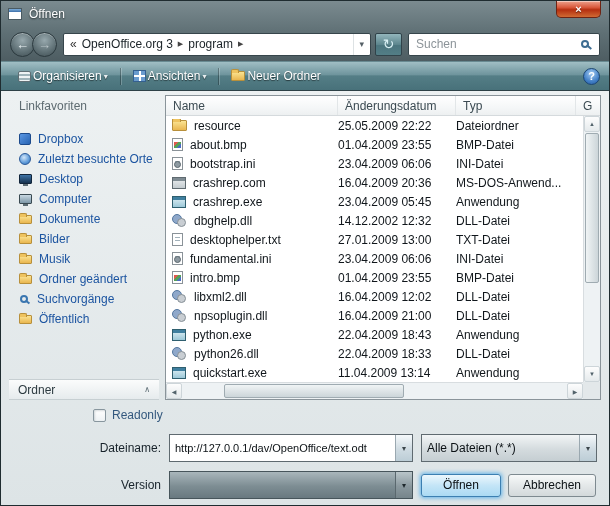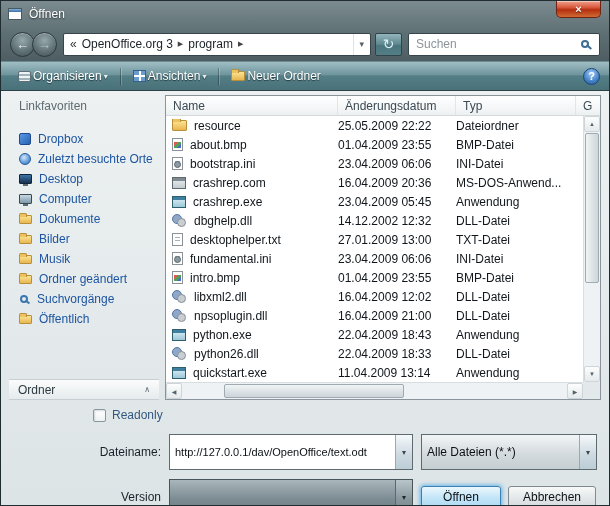--- a/index.html
+++ b/index.html
@@ -132,21 +132,21 @@
 
   
   .readonly-row { margin:7px 0 0 84px; height:15px; display:flex; align-items:flex-end; gap:6px; }
   .checkbox { width:13px; height:13px; border:1px solid #88969e; border-radius:2px; background:linear-gradient(#fff,#eef2f4);
     box-shadow:inset 1px 1px 2px rgba(90,110,120,.25); }
   .readonly-label { font-size:12px; color:#33587e; }
   .frow2 { display:flex; align-items:center; }
   .filename-row { margin-top:12px; }
   .version-row { margin-top:9px; }
   .flabel { width:160px; text-align:right; padding-right:8px; font-size:12px; color:#17222a; }
-  .combo { height:36px; display:flex; align-items:center; border:1px solid #5f6a70; background:#fff; position:relative; }
+  .combo { height:28px; display:flex; align-items:center; border:1px solid #5f6a70; background:#fff; position:relative; }
   .combo .val { flex:1; font-size:11px; color:#0c1216; padding:0 5px; white-space:nowrap; overflow:hidden; }
   .combo-btn { width:17px; align-self:stretch; display:flex; align-items:center; justify-content:center; font-size:8px; color:#3c464c;
     border-left:1px solid #9aa8b0; background:linear-gradient(#f5f9fb,#cfdbe2 55%, #bccdd6); }
   .combo-filename { width:244px; }
   .combo-filetype { width:176px; margin-left:8px; background:linear-gradient(#f2f5f6,#d4dbde 55%, #c5ced2); }
   .combo-filetype .val { font-size:12px; }
   .combo-version { width:244px; background:linear-gradient(#a9b6bb,#7d8d93 55%, #697940); background:linear-gradient(#a9b6bb,#7d8d93 55%, #697980); border-color:#47555b; }
   .combo-version .combo-btn { background:linear-gradient(#b9c5c9,#8a989e 55%, #76858b); border-left-color:#5a686e; color:#1e282c; }
   .btn { height:23px; font-size:12px; font-family:inherit; color:#0c1216; border:1px solid #7e8a90; border-radius:3px;
     background:linear-gradient(#f7f9f9,#e4e8e9 50%, #d3d9db); display:flex; align-items:center; justify-content:center; }

